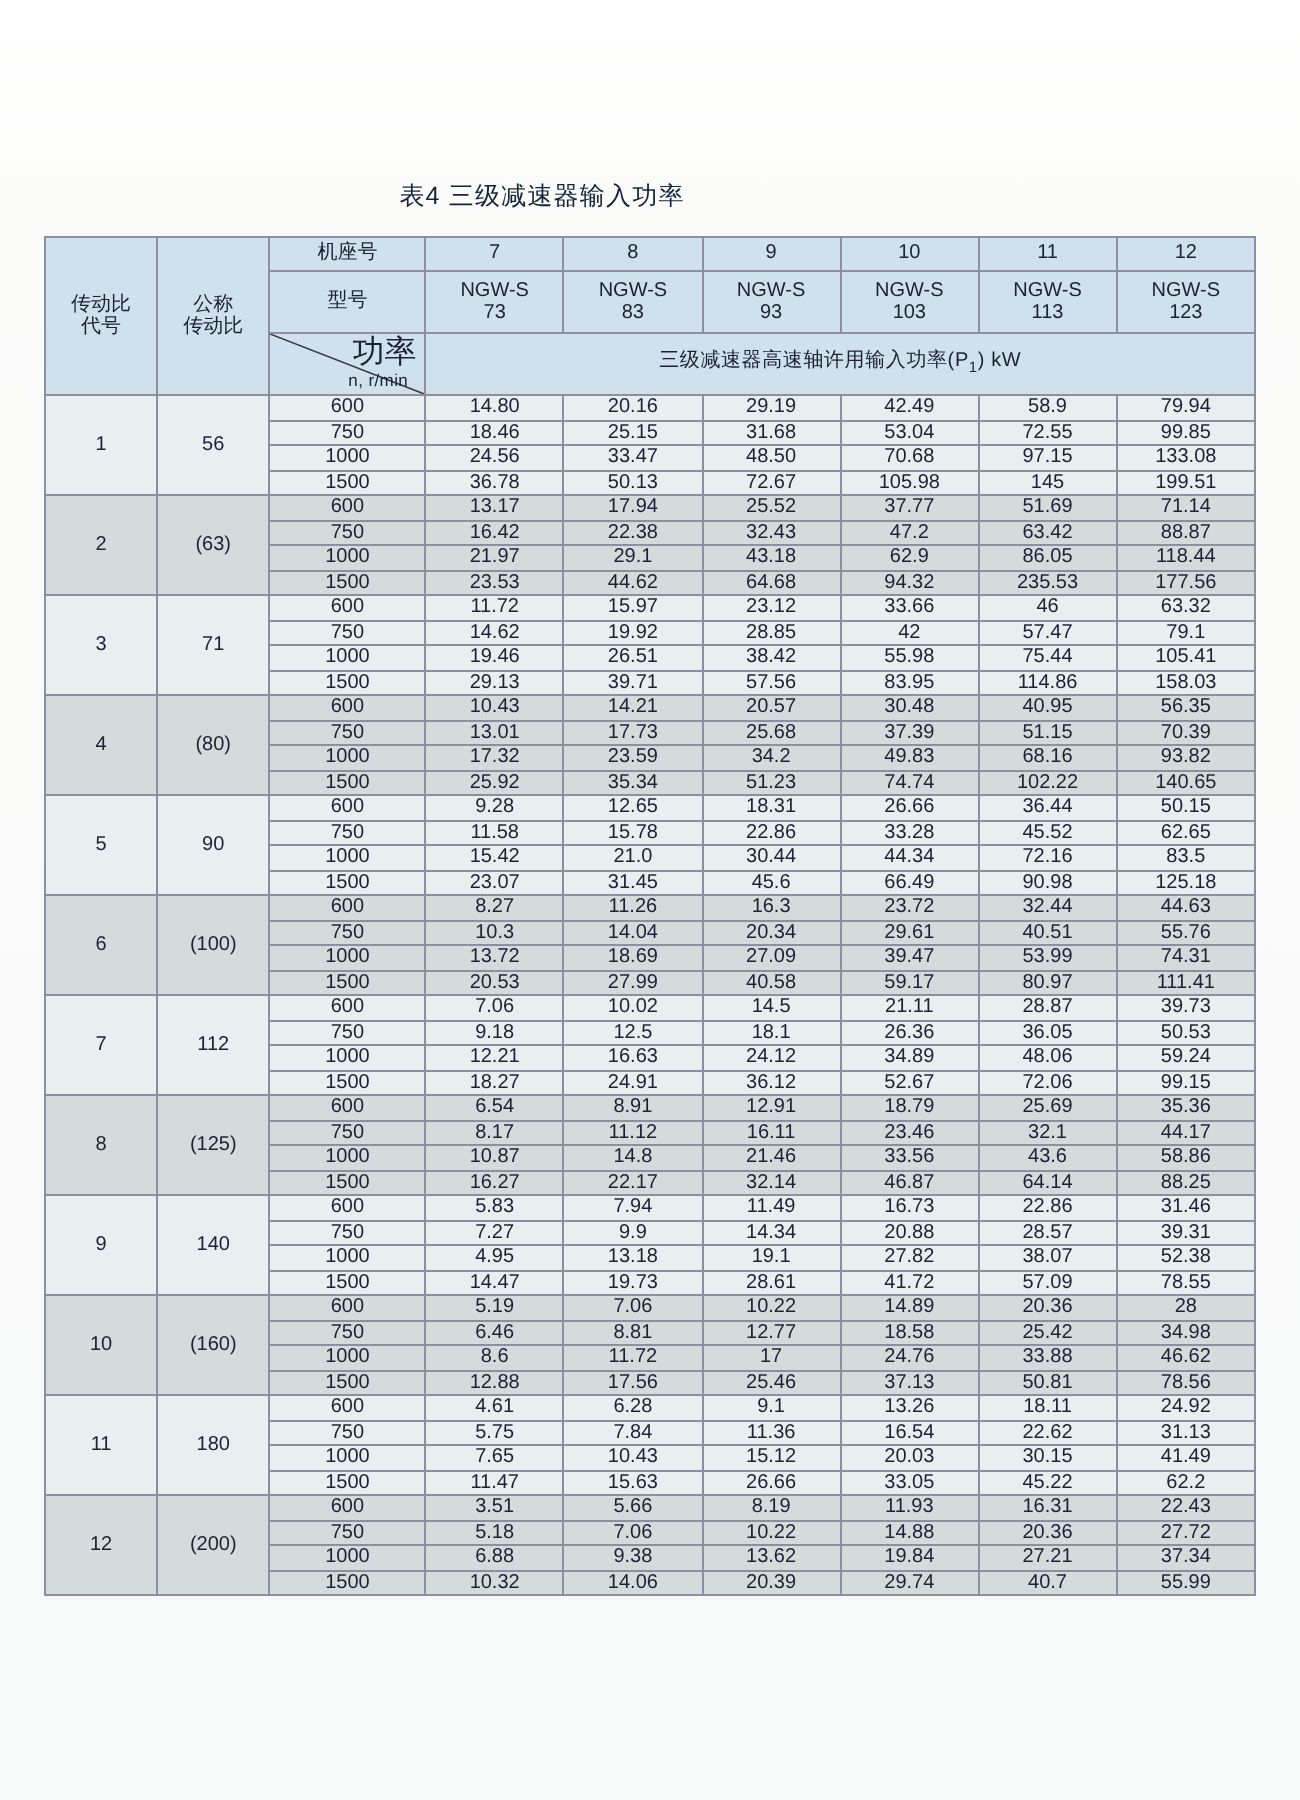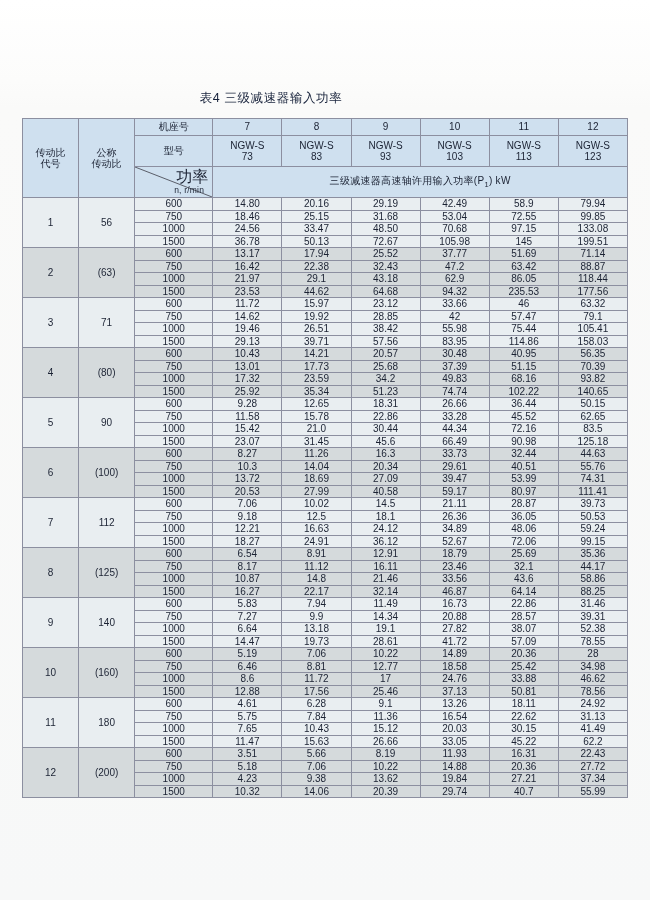--- a/index.html
+++ b/index.html
@@ -390,21 +390,21 @@
             <td class="val">90.98</td>
             <td class="val">125.18</td>
           </tr>
           <tr class="grp-b">
             <td class="lbl" rowspan="4">6</td>
             <td class="lbl" rowspan="4">(100)</td>
             <td class="rpm">600</td>
             <td class="val">8.27</td>
             <td class="val">11.26</td>
             <td class="val">16.3</td>
-            <td class="val">33.73</td>
+            <td class="val">23.72</td>
             <td class="val">32.44</td>
             <td class="val">44.63</td>
           </tr>
           <tr class="grp-b">
             <td class="rpm">750</td>
             <td class="val">10.3</td>
             <td class="val">14.04</td>
             <td class="val">20.34</td>
             <td class="val">29.61</td>
             <td class="val">40.51</td>
@@ -519,21 +519,21 @@
             <td class="rpm">750</td>
             <td class="val">7.27</td>
             <td class="val">9.9</td>
             <td class="val">14.34</td>
             <td class="val">20.88</td>
             <td class="val">28.57</td>
             <td class="val">39.31</td>
           </tr>
           <tr class="grp-a">
             <td class="rpm">1000</td>
-            <td class="val">6.64</td>
+            <td class="val">4.95</td>
             <td class="val">13.18</td>
             <td class="val">19.1</td>
             <td class="val">27.82</td>
             <td class="val">38.07</td>
             <td class="val">52.38</td>
           </tr>
           <tr class="grp-a">
             <td class="rpm">1500</td>
             <td class="val">14.47</td>
             <td class="val">19.73</td>
@@ -633,21 +633,21 @@
             <td class="rpm">750</td>
             <td class="val">5.18</td>
             <td class="val">7.06</td>
             <td class="val">10.22</td>
             <td class="val">14.88</td>
             <td class="val">20.36</td>
             <td class="val">27.72</td>
           </tr>
           <tr class="grp-b">
             <td class="rpm">1000</td>
-            <td class="val">4.23</td>
+            <td class="val">6.88</td>
             <td class="val">9.38</td>
             <td class="val">13.62</td>
             <td class="val">19.84</td>
             <td class="val">27.21</td>
             <td class="val">37.34</td>
           </tr>
           <tr class="grp-b">
             <td class="rpm">1500</td>
             <td class="val">10.32</td>
             <td class="val">14.06</td>

